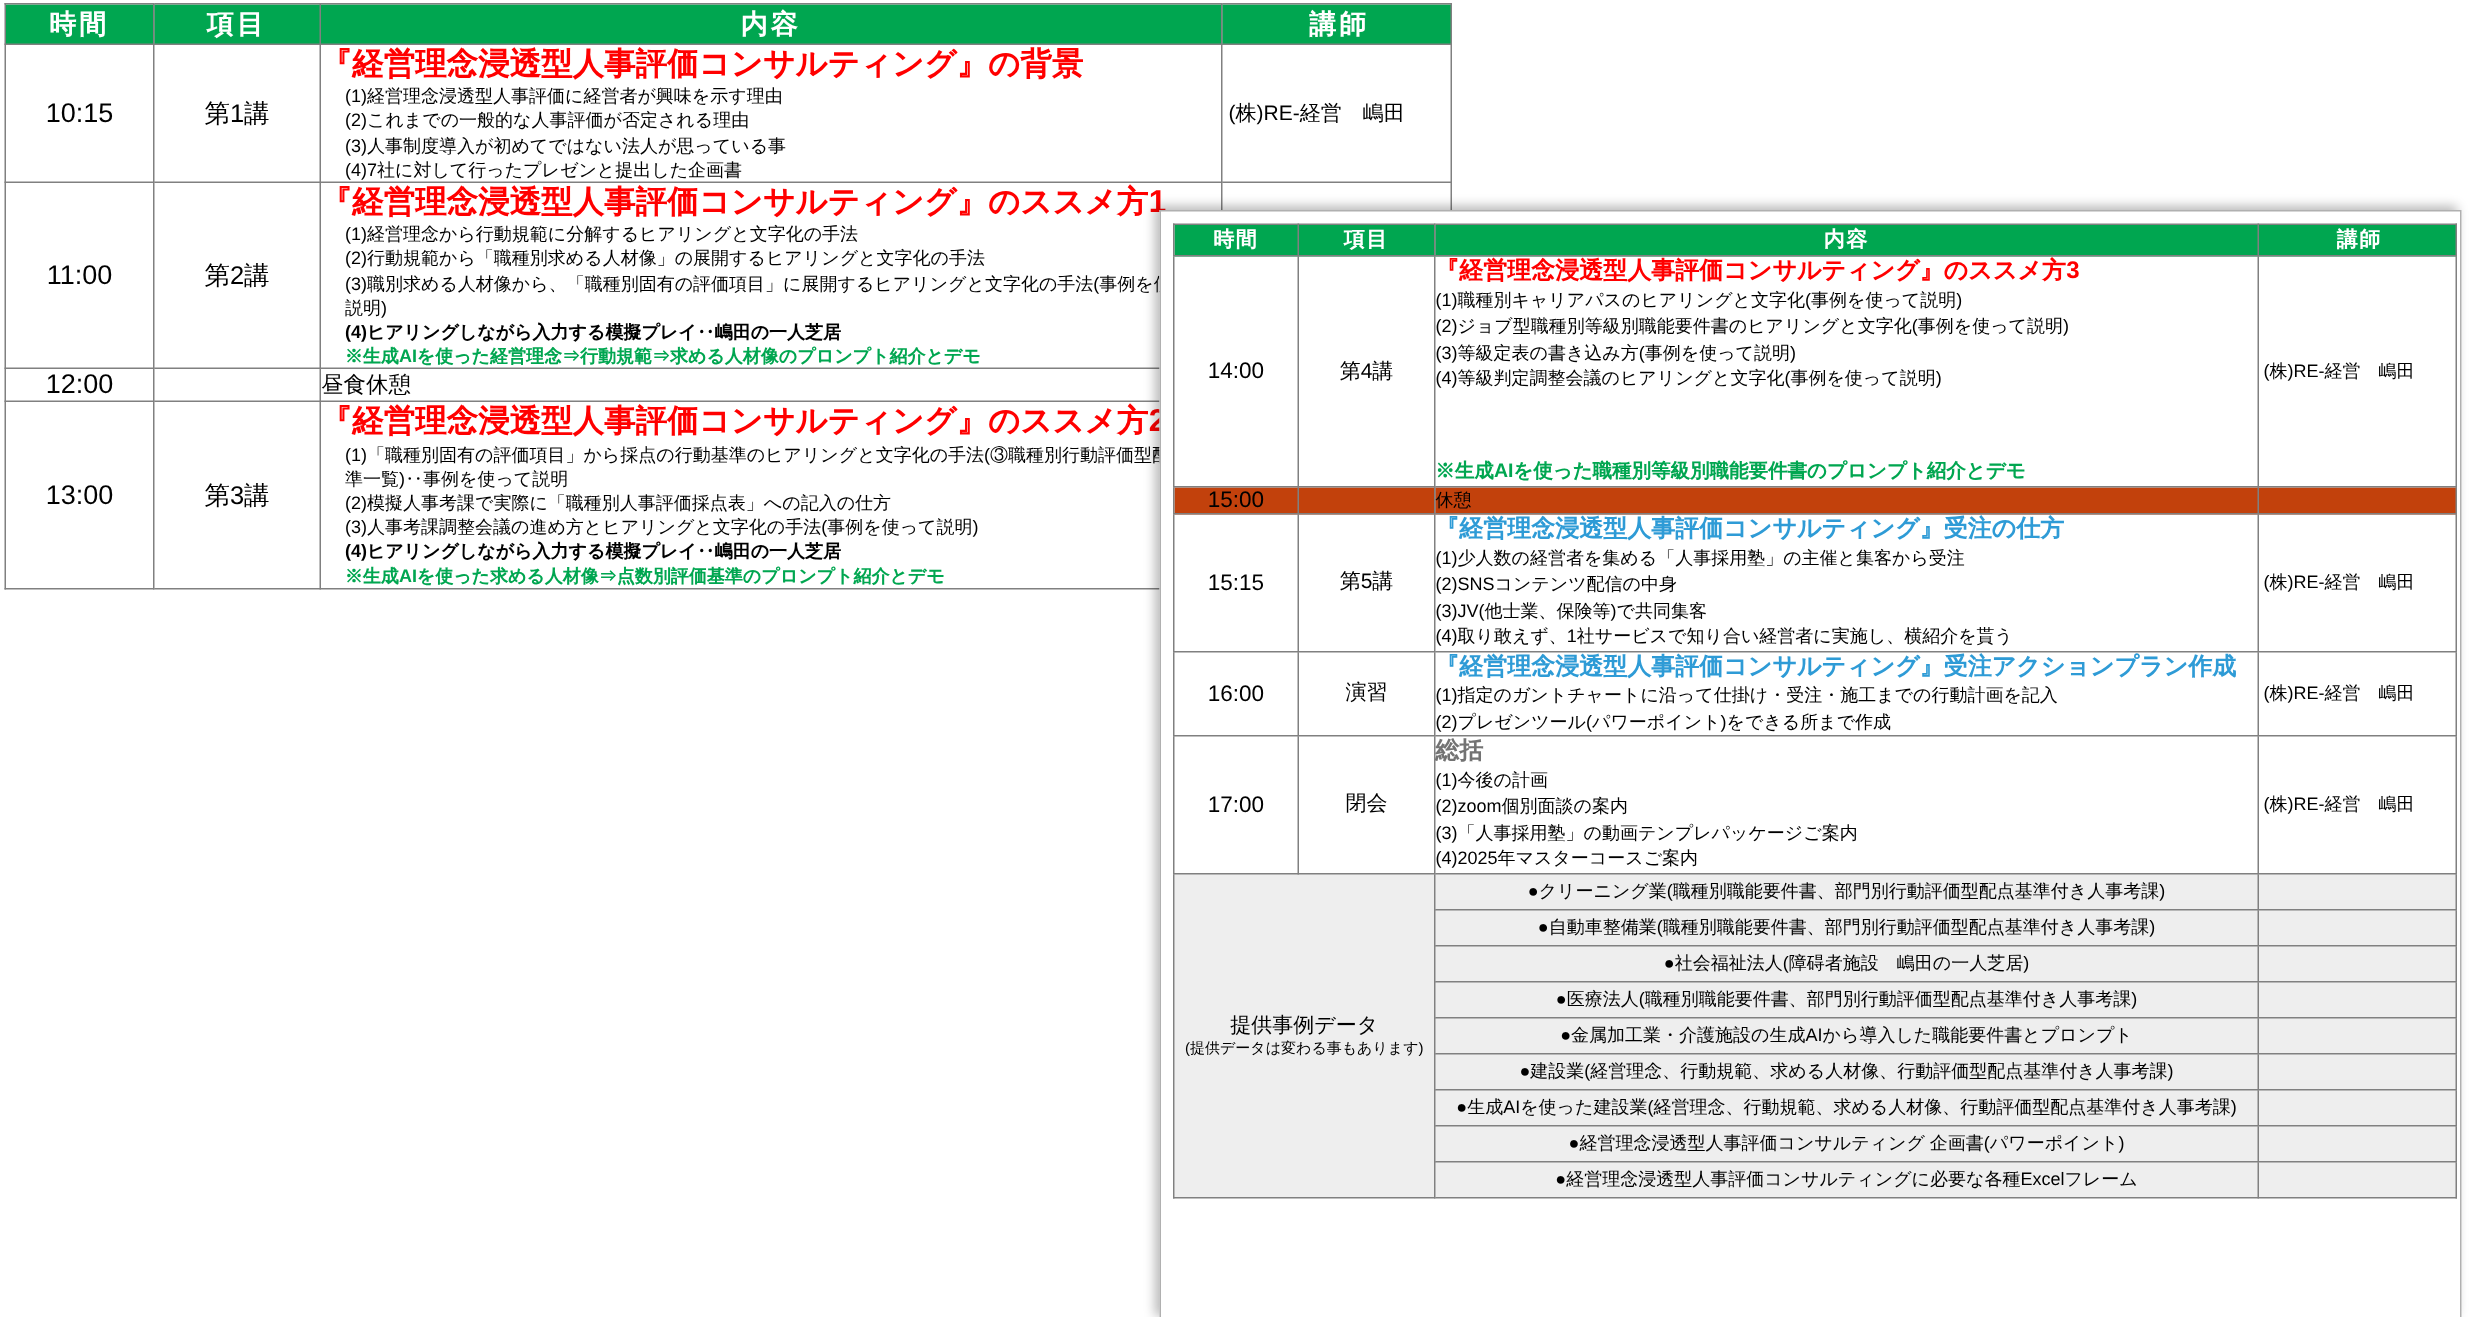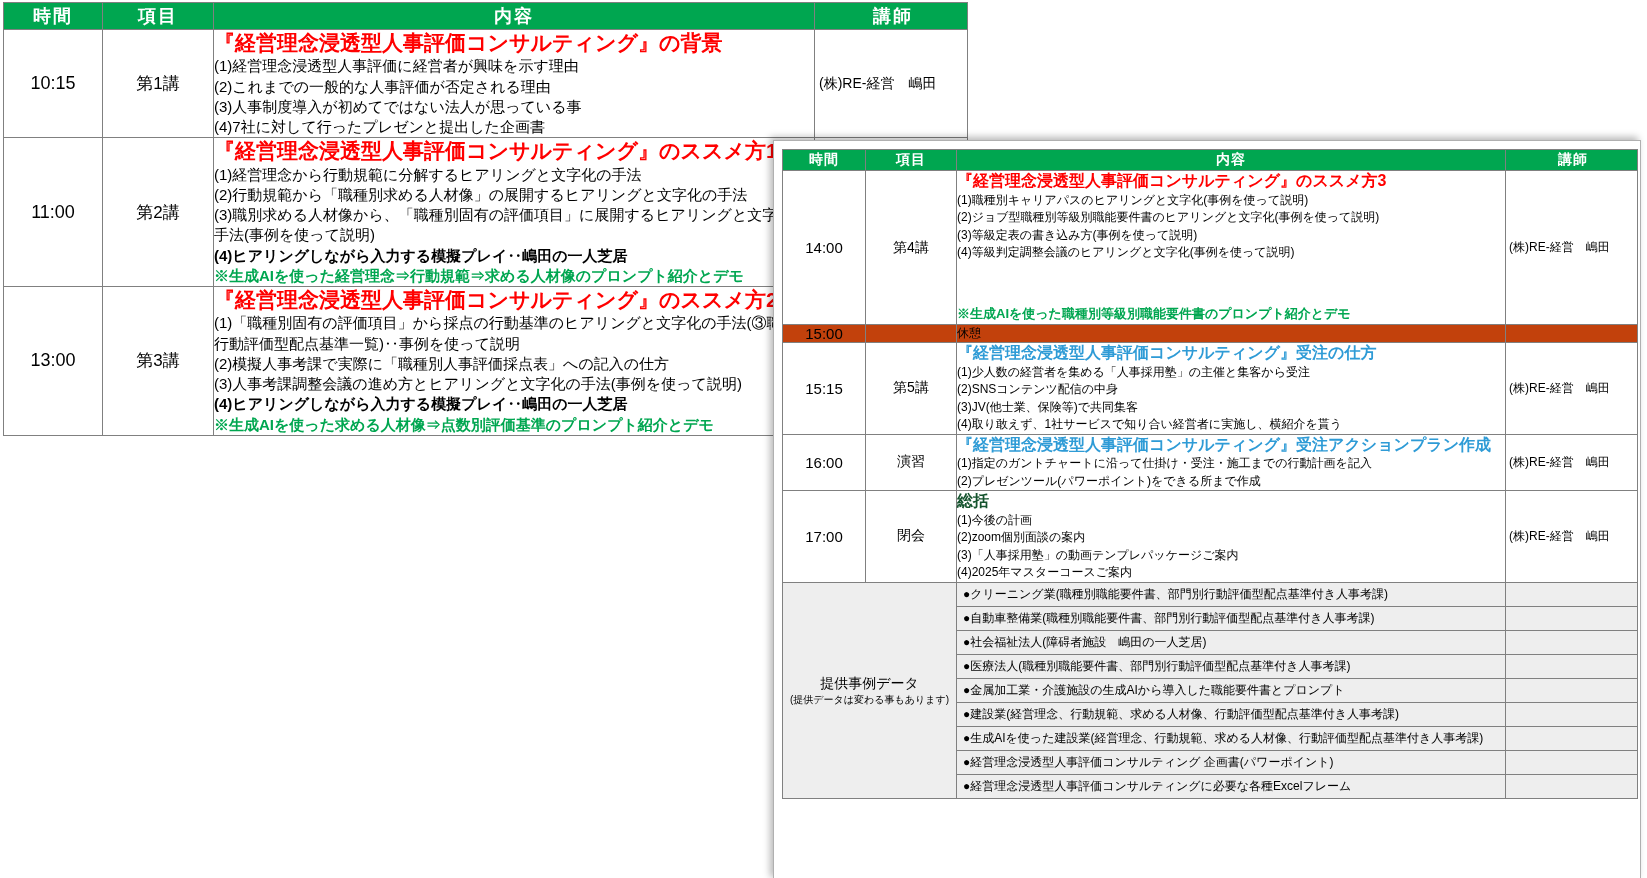--- a/index.html
+++ b/index.html
@@ -50,23 +50,24 @@
   #back .item-col.small { font-size: 11px; }
   #back .body-col { width: 600px; }
   #back .lect-col { width: 148px; font-size: 14px; padding-left: 4px; }
   #back .title-red {
     color: #ff0000;
     font-weight: bold;
     font-size: 21px;
     line-height: 1.25;
   }
   #back .lines {
-    font-size: 15px;
+    font-size: 12px;
     line-height: 1.35;
     color: #000000;
+    margin-left: 16px;
   }
   #back .bold-line { font-weight: bold; }
   #back .green-line { color: #00a650; font-weight: bold; }
   #back .plain { font-size: 15px; }
 
   
   #front {
     position: absolute;
     left: 773px;
     top: 140px;
@@ -80,36 +81,37 @@
     box-sizing: border-box;
   }
   #front table.sched { width: 852px; }
   #front .hdr th { height: 20px; font-size: 14px; letter-spacing: 1px; }
   #front .time-col { width: 82px; text-align: center; font-size: 15px; }
   #front .item-col { width: 90px; text-align: center; font-size: 14px; }
   #front .body-col { width: 548px; }
   #front .lect-col { width: 128px; font-size: 12px; padding-left: 3px; }
   #front .title-red { color: #ff0000; font-weight: bold; font-size: 16px; line-height: 1.3; }
   #front .title-blue { color: #2e9bd6; font-weight: bold; font-size: 16px; line-height: 1.3; }
-  #front .title-green { color: #14532d; font-weight: bold; font-size: 16px; line-height: 1.3; }
+  #front .title-green { color: #737373; font-weight: bold; font-size: 16px; line-height: 1.3; }
   #front .lines { font-size: 12px; line-height: 1.45; }
   #front .green-line { color: #00a650; font-weight: bold; font-size: 13px; margin-top: 44px; }
   #front .plain { font-size: 12px; }
   #front .ex-label {
     text-align: center;
     font-size: 14px;
     line-height: 1.3;
     padding: 2px 4px;
   }
   #front .ex-label .sub { font-size: 10px; }
   #front .ex-row td { background: #eeeeee; }
   #front .ex-item {
     font-size: 12px;
     padding: 3px 6px;
     background: #eeeeee;
+    text-align: center;
   }
   #front .gray-row td { background: #c2410c; }
 </style>
 </head>
 <body>
 
 <div id="page">
 
   <table class="sched" id="back">
     <tbody>
@@ -145,20 +147,28 @@
           <div>(1)経営理念から行動規範に分解するヒアリングと文字化の手法</div>
           <div>(2)行動規範から「職種別求める人材像」の展開するヒアリングと文字化の手法</div>
           <div>(3)職別求める人材像から、「職種別固有の評価項目」に展開するヒアリングと文字化の手法(事例を使って説明)</div>
           <div class="bold-line">(4)ヒアリングしながら入力する模擬プレイ‥嶋田の一人芝居</div>
           <div class="green-line">※生成AIを使った経営理念⇒行動規範⇒求める人材像のプロンプト紹介とデモ</div>
         </div>
       </td>
       <td class="lect-col"></td>
     </tr>
 
+    <tr>
+      <td class="time-col">12:00</td>
+      <td class="item-col"></td>
+      <td class="body-col cell-pad">
+        <div class="plain">昼食休憩</div>
+      </td>
+      <td class="lect-col"></td>
+    </tr>
 
     <tr>
       <td class="time-col">13:00</td>
       <td class="item-col">第3講</td>
       <td class="body-col cell-pad">
         <div class="title-red">『経営理念浸透型人事評価コンサルティング』のススメ方2</div>
         <div class="lines">
           <div>(1)「職種別固有の評価項目」から採点の行動基準のヒアリングと文字化の手法(③職種別行動評価型配点基準一覧)‥事例を使って説明</div>
           <div>(2)模擬人事考課で実際に「職種別人事評価採点表」への記入の仕方</div>
           <div>(3)人事考課調整会議の進め方とヒアリングと文字化の手法(事例を使って説明)</div>

